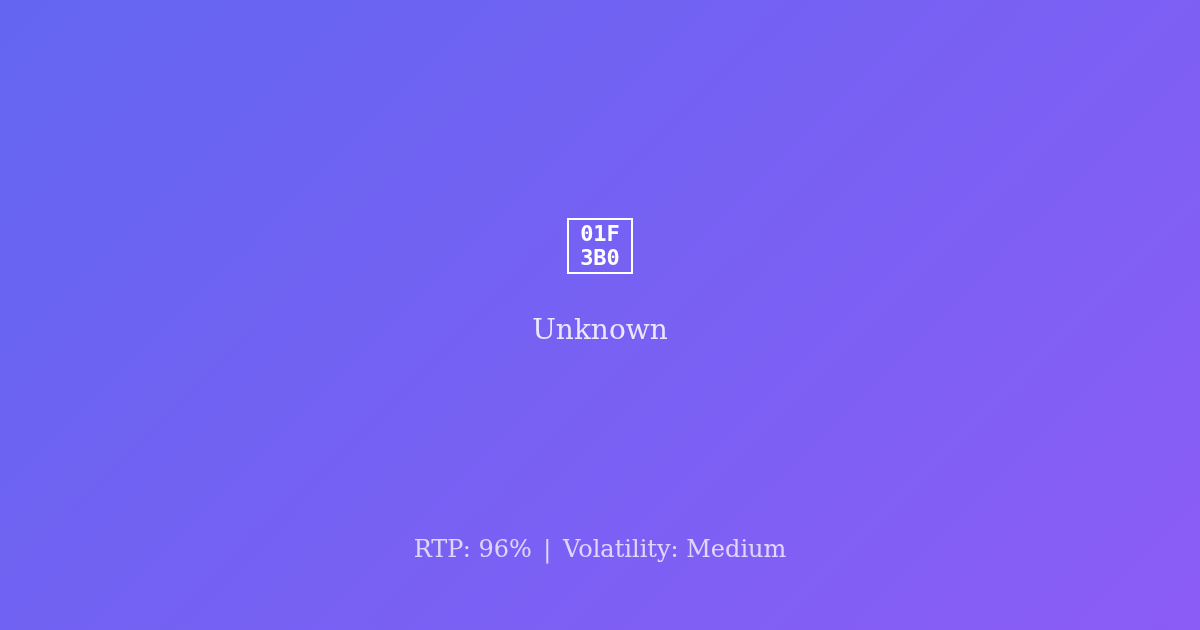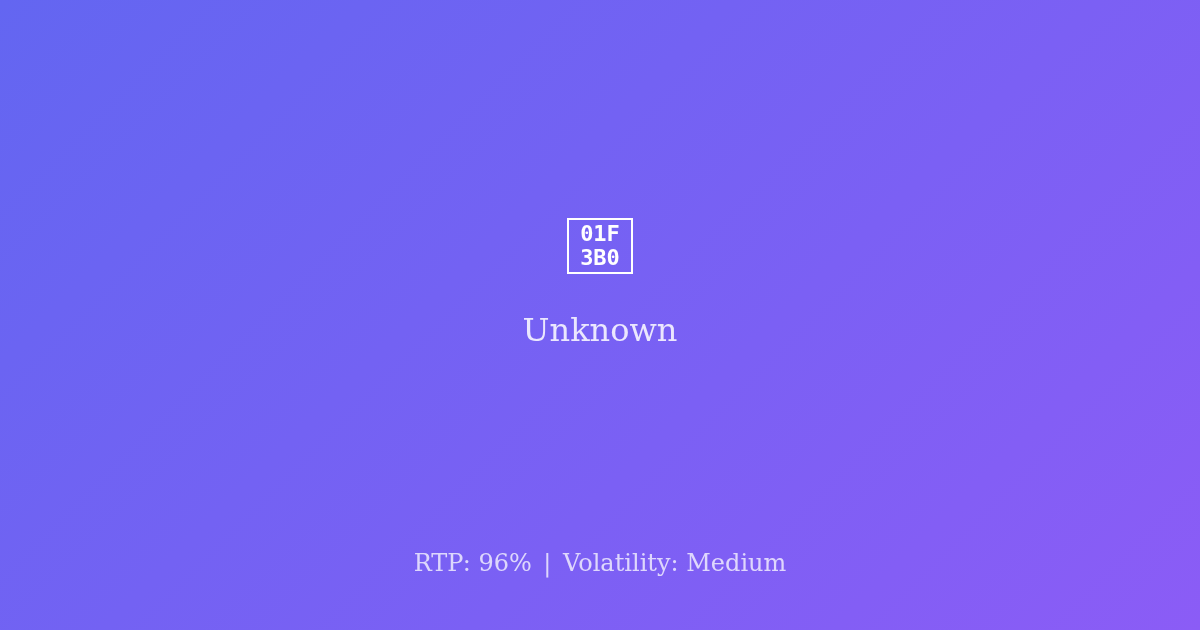--- a/index.html
+++ b/index.html
@@ -78,32 +78,32 @@
     color: #ffffff;
     letter-spacing: 0.5px;
     margin: 0;
   }
 
   .subtitle {
     margin: 0;
     margin-top: 36px;
     font-family: "DejaVu Serif", "Liberation Serif", serif;
     font-weight: normal;
-    font-size: 32px;
+    font-size: 28px;
     line-height: 44px;
     color: rgba(255, 255, 255, 0.85);
     text-align: center;
   }
 
   
   .meta {
     position: absolute;
     left: 0;
     right: 0;
-    top: 548px;
+    top: 534px;
     text-align: center;
     font-family: "DejaVu Serif", "Liberation Serif", serif;
     font-weight: normal;
     font-size: 24px;
     line-height: 30px;
     color: rgba(255, 255, 255, 0.75);
   }
   .meta .sep {
     padding: 0 4px;
   }

